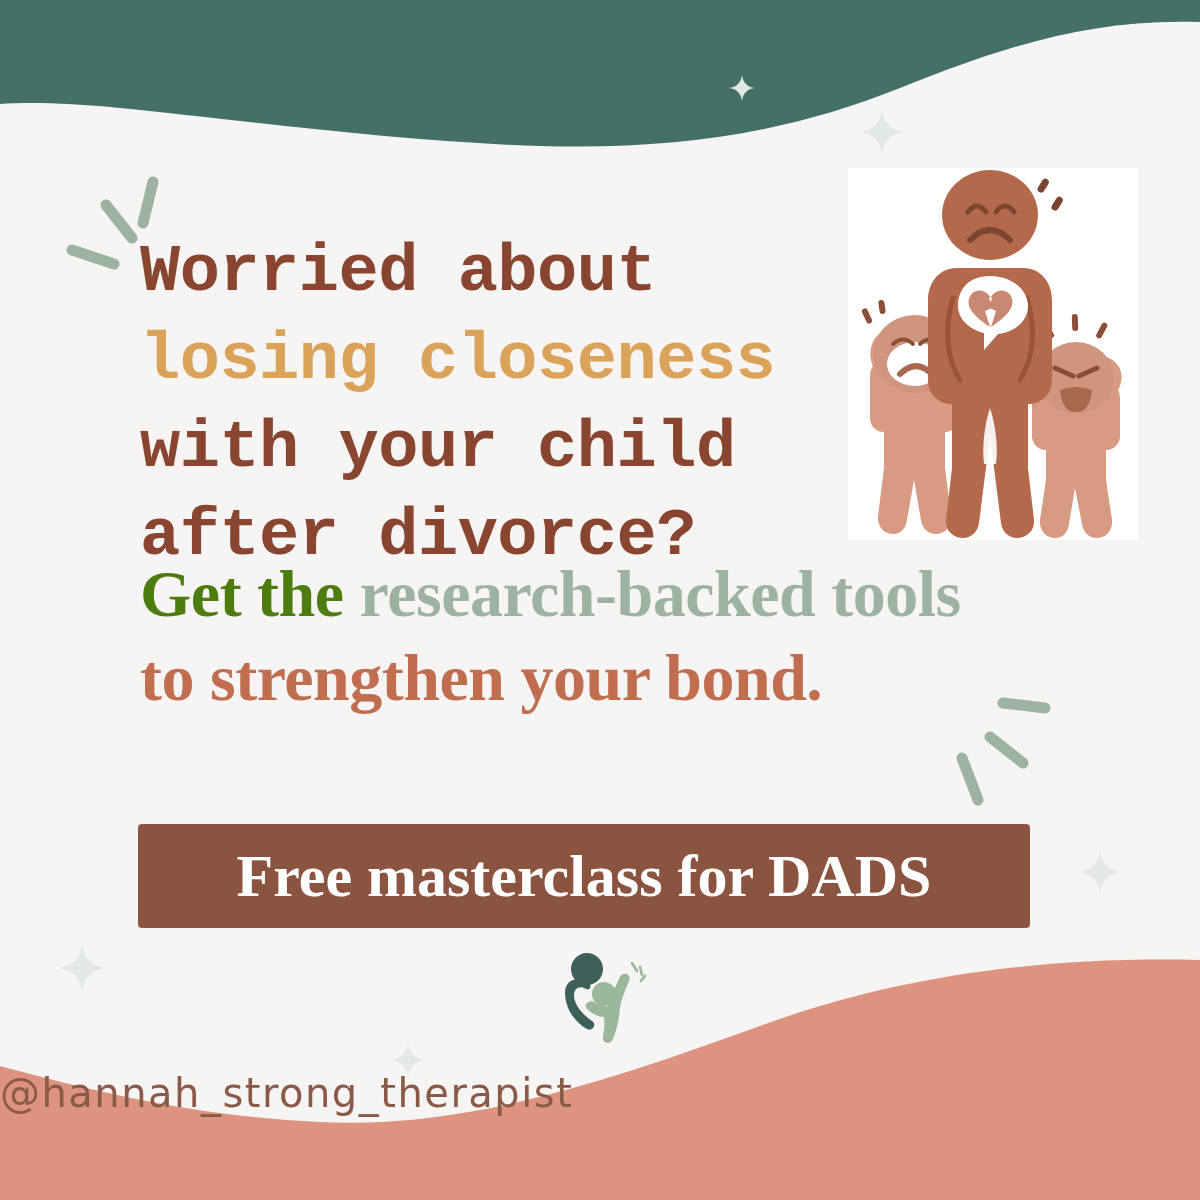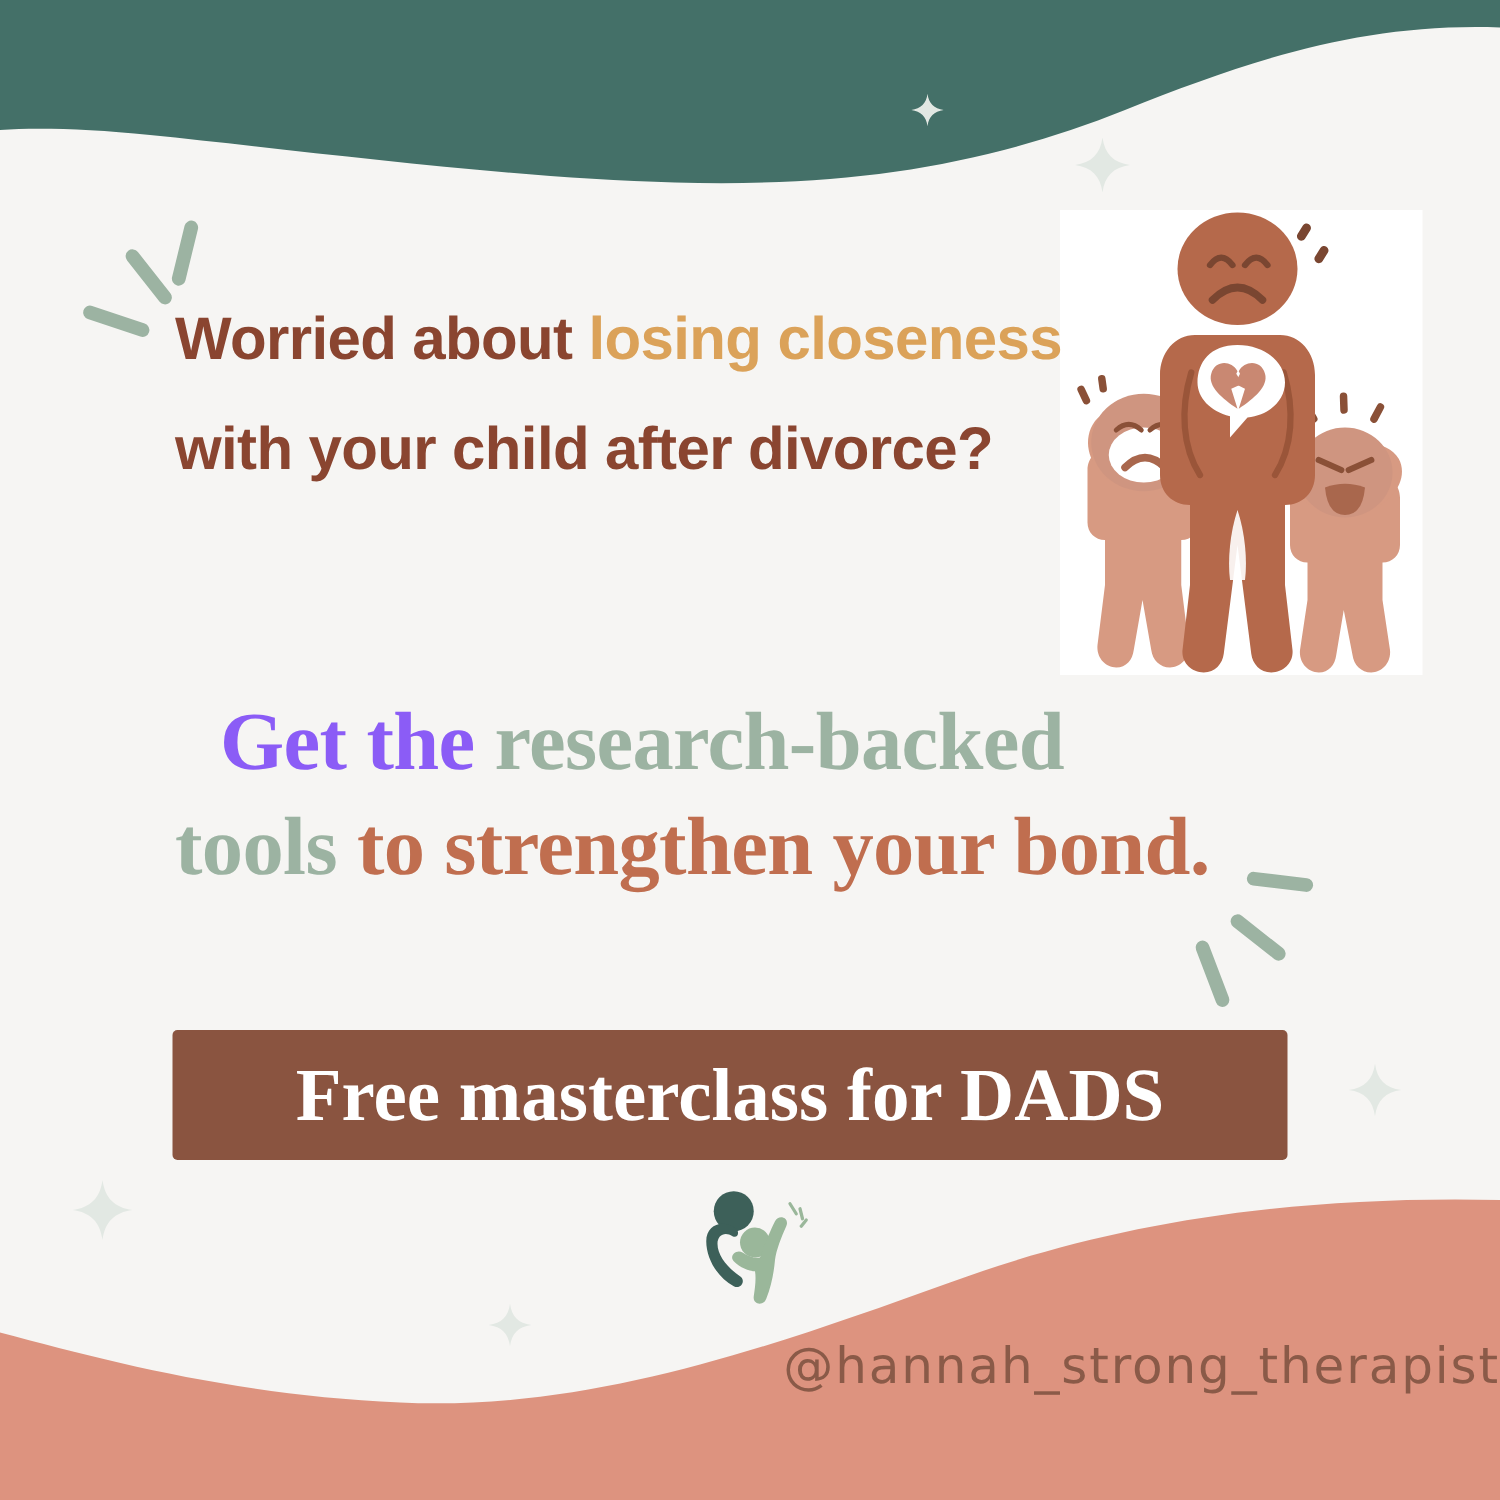--- a/index.html
+++ b/index.html
@@ -31,23 +31,23 @@
 
   
   .rays { position: absolute; }
 
   
   #headline {
     position: absolute;
     left: 140px;
     top: 228px;
     width: 740px;
-    font-family: Liberation Sans, sans-serif;
+    font-family: Liberation Mono, monospace;
     font-weight: bold;
-    font-size: 48px;
+    font-size: 67px;
     line-height: 88px;
     letter-spacing: -0.5px;
   }
   #subhead {
     position: absolute;
     left: 140px;
     top: 552px;
     width: 840px;
     font-family: "Liberation Serif", serif;
     font-weight: bold;
@@ -78,21 +78,21 @@
     letter-spacing: 0px;
     white-space: nowrap;
   }
 
   
   #handle {
     position: absolute;
     left: 0;
     top: 1070px;
     width: 1200px;
-    text-align: right;
+    text-align: left;
     font-family: "DejaVu Sans", sans-serif;
     font-weight: 400;
     font-size: 40px;
     letter-spacing: 1.5px;
     color: #8a5a48;
   }
 
   
   #logo {
     position: absolute;
@@ -224,21 +224,21 @@
         <path d="M143,129 C148,120 161,120 164,131 C167,141 155,151 143,159 L148,143 L140,139 L144,131 Z" fill="#c98872"></path>
       </g>
     </svg>
   </div>
 
   <div id="headline">
     <span style="color:#8a4530;">Worried about </span><span style="color:#dba259;">losing closeness</span><span style="color:#8a4530;"> with your child after divorce?</span>
   </div>
 
   <div id="subhead">
-    <span style="color:#8b5cf6;margin-left:36px;">Get the </span><span style="color:#9cb3a2;">research-backed tools</span><span style="color:#c06e4f;text-align:right;"> to strengthen your bond.</span>
+    <span style="color:#4d7c0f;">Get the </span><span style="color:#9cb3a2;">research-backed tools</span><span style="color:#c06e4f;text-align:right;"> to strengthen your bond.</span>
   </div>
 
   <div id="cta" style="background:#8a5440;">
     <span id="cta-label">Free masterclass for DADS</span>
   </div>
 
   <svg id="logo" viewBox="0 0 110 110">
 
     <circle cx="42" cy="24" r="16" fill="#3d6059"></circle>
 

